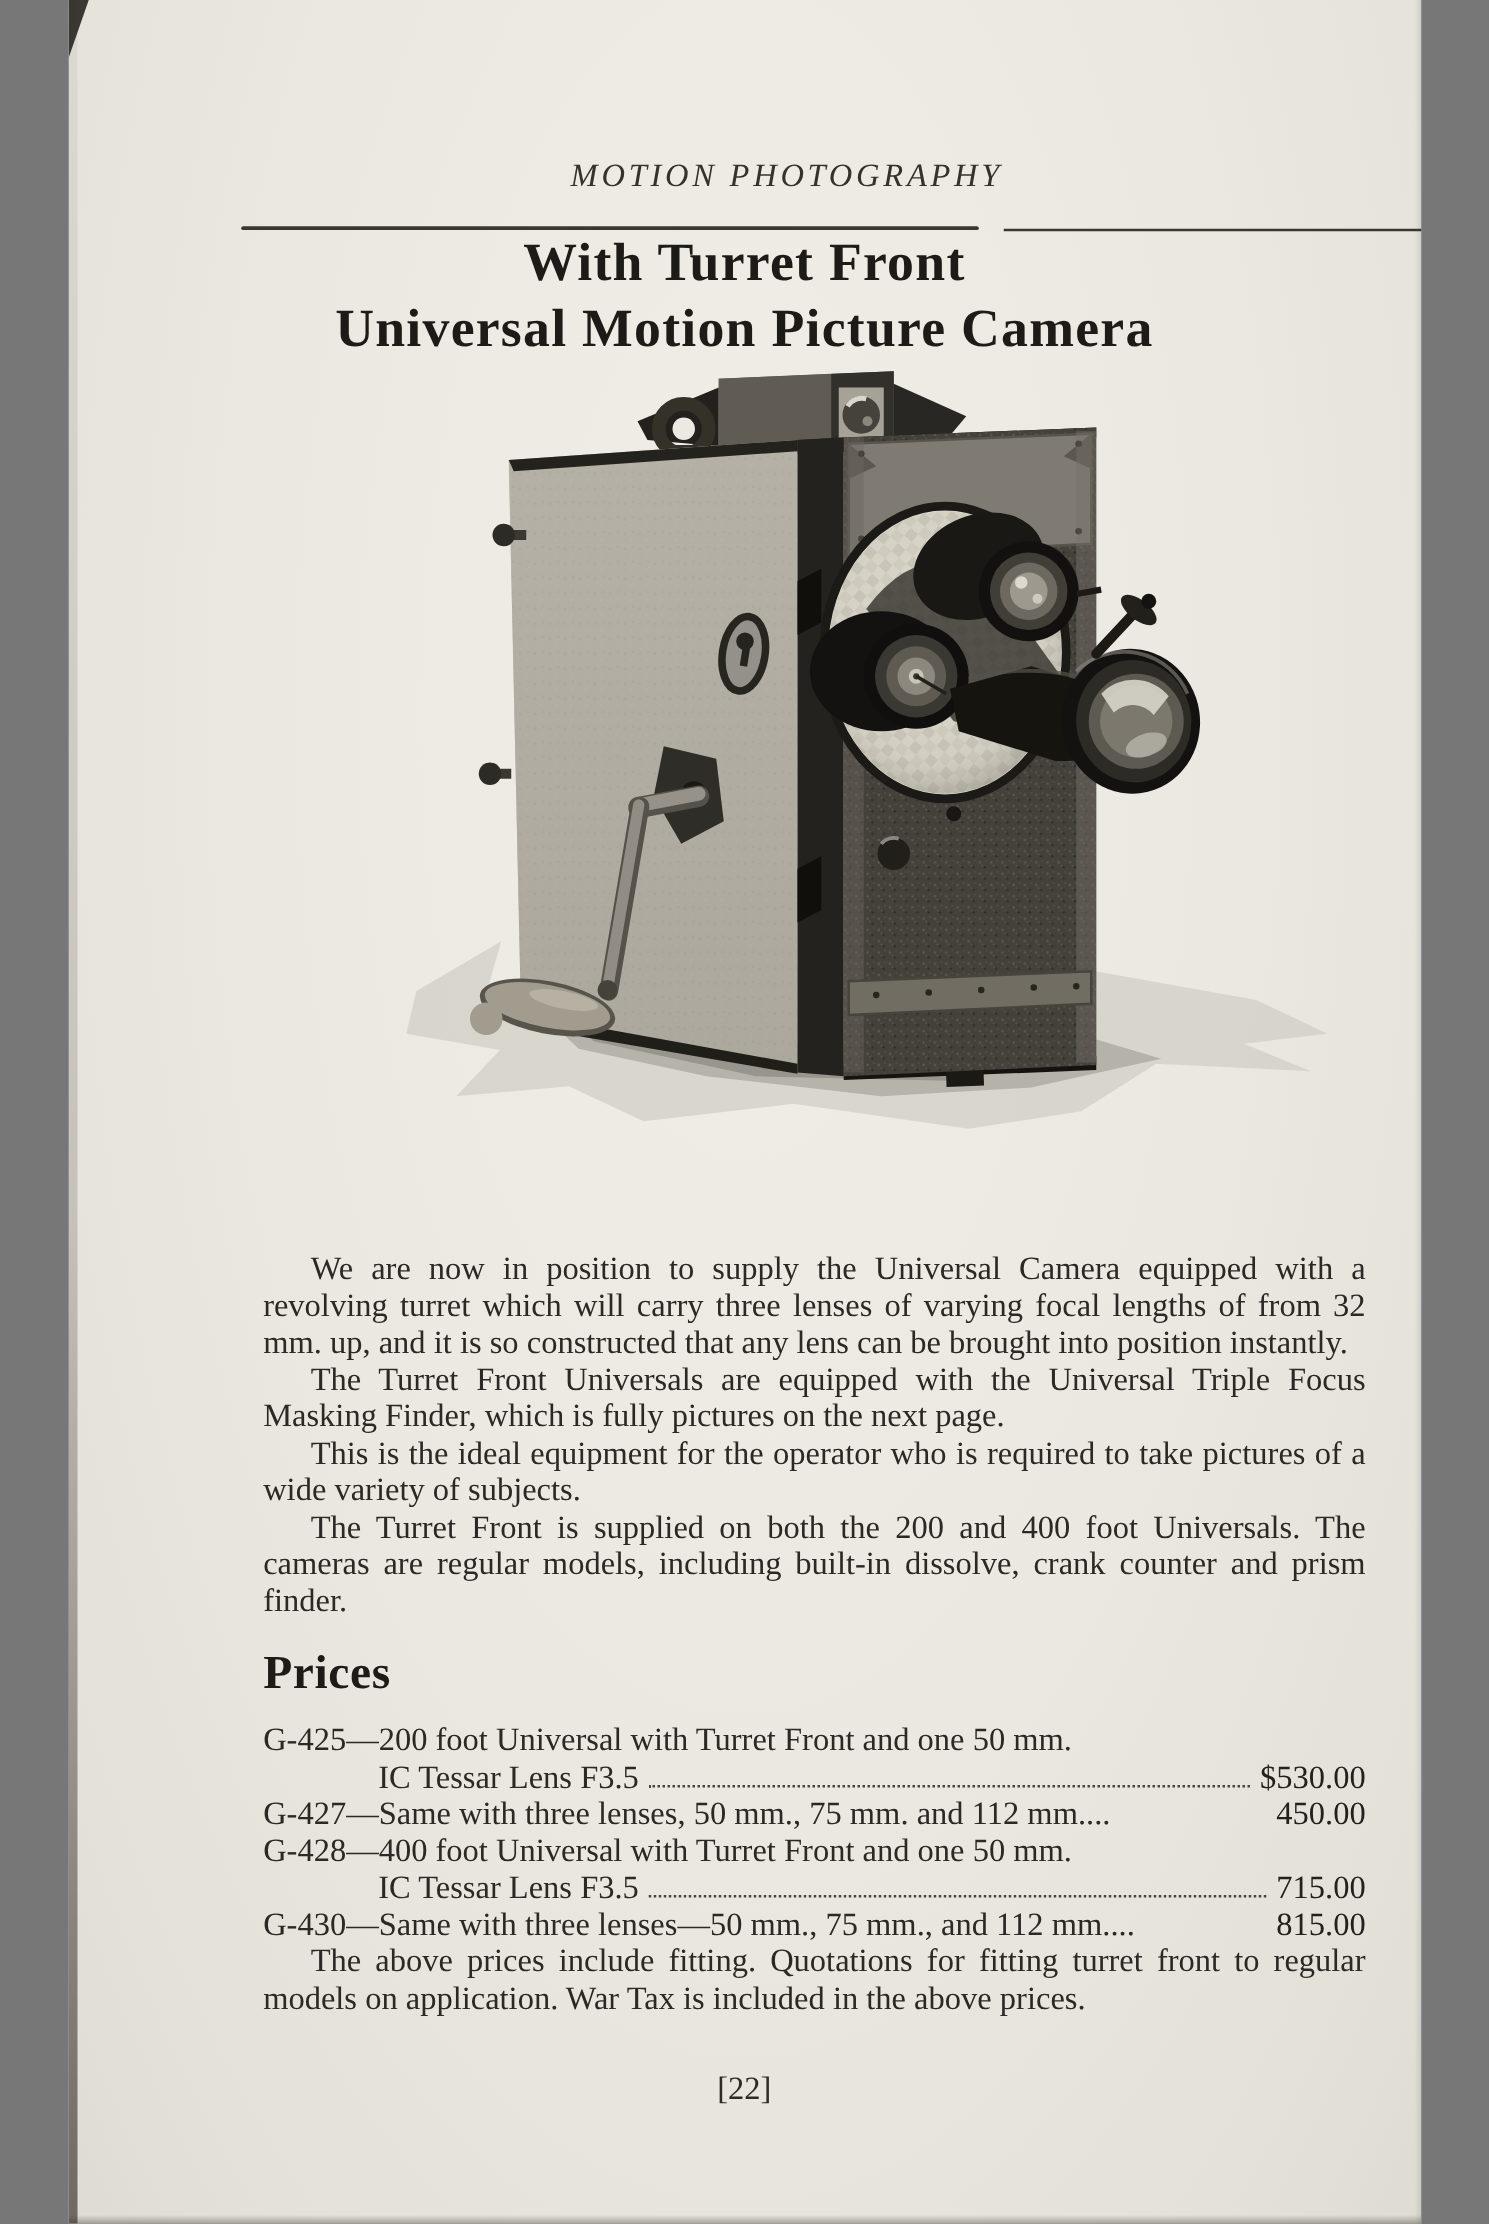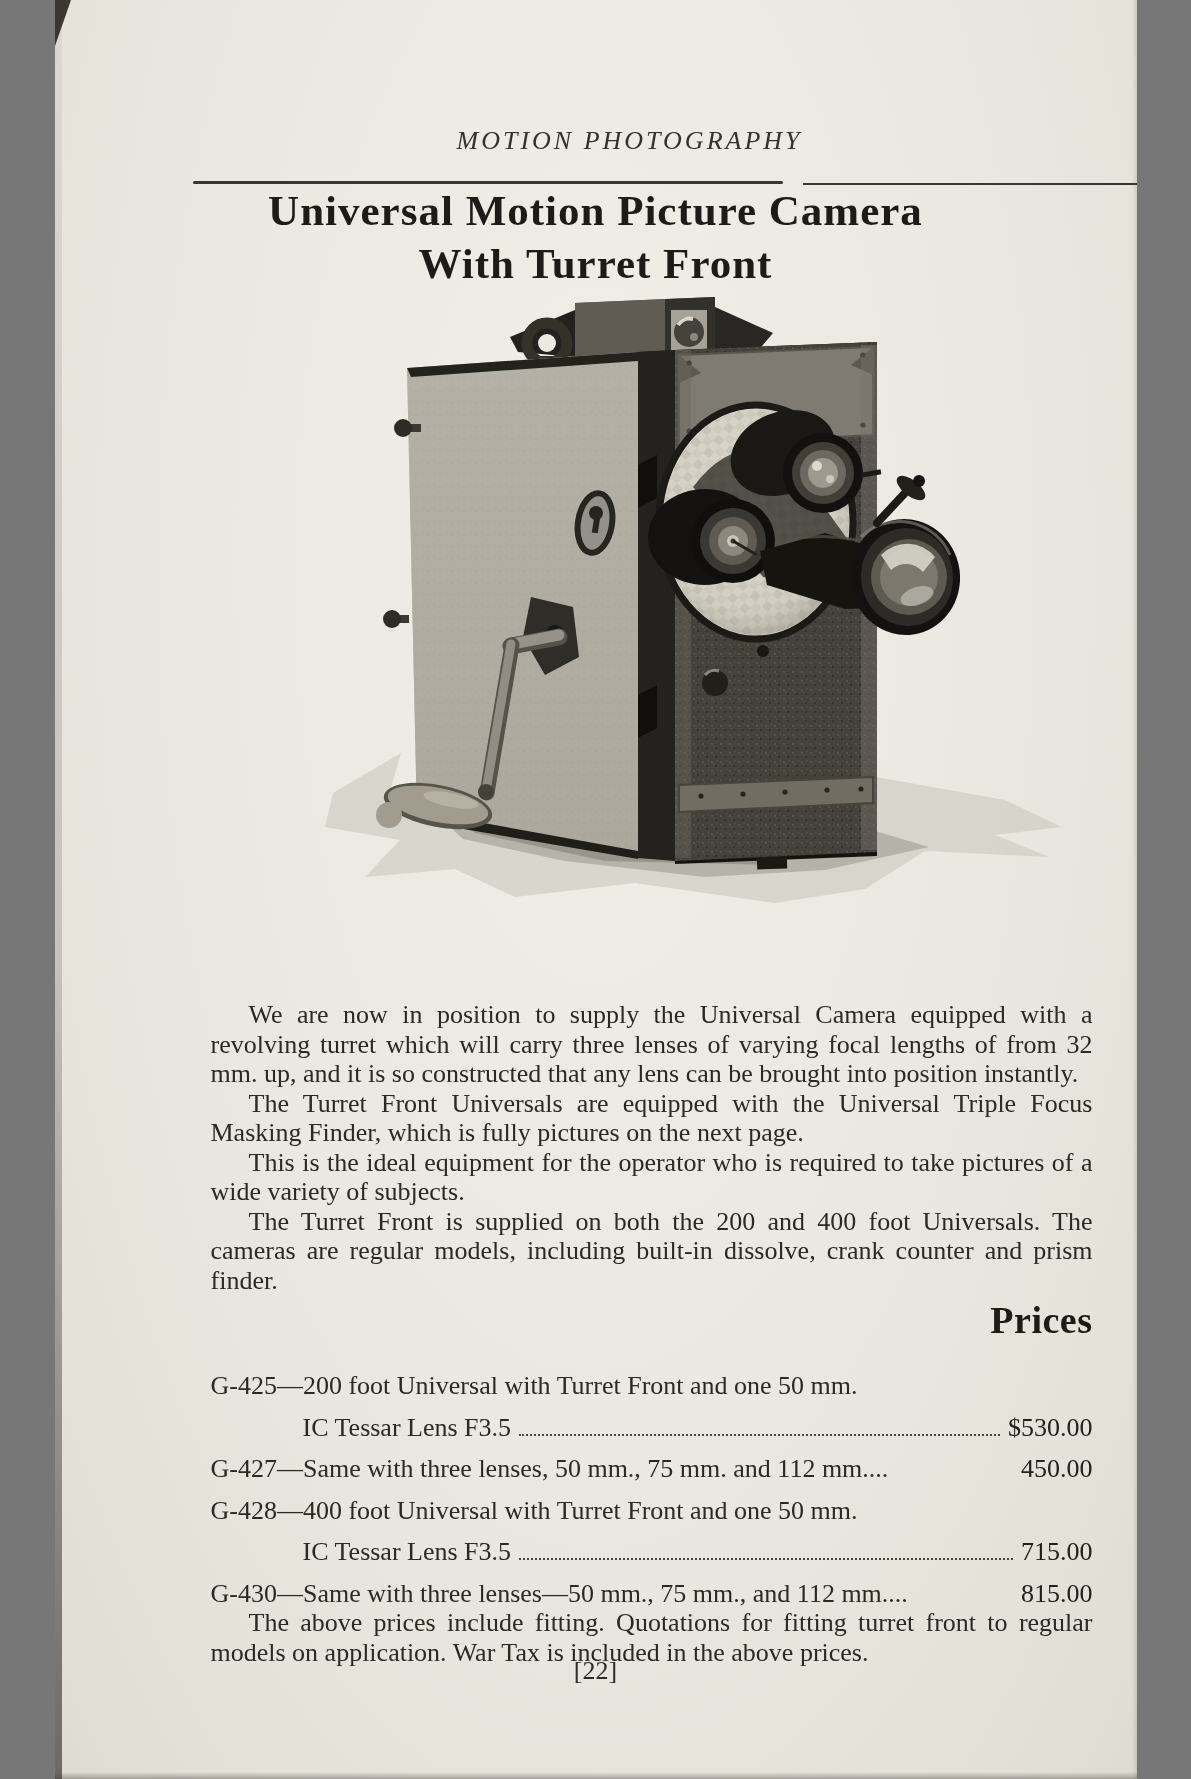--- a/index.html
+++ b/index.html
@@ -37,25 +37,25 @@
   }
 
   .figure{position:absolute;left:250px;top:255px;width:780px;height:650px;}
 
   .textcol{
     position:absolute;left:156px;top:1000px;width:882px;
     font-size:26px;line-height:29.5px;text-align:justify;
   }
   .textcol p{margin:0;text-indent:38px;}
   .prices-h{
-    text-align:right;font-weight:bold;font-size:38px;line-height:46px;
-    margin:2px 0 16px 0;color:#1d1b17;letter-spacing:.5px;
+    text-align:left;font-weight:bold;font-size:38px;line-height:46px;
+    margin:20px 0 16px 0;color:#1d1b17;letter-spacing:.5px;
   }
   .prow{display:flex;align-items:baseline;white-space:nowrap;text-align:left;}
-  .prow .lbl{flex:0 0 auto;margin-top:12px;}
+  .prow .lbl{flex:0 0 auto;}
   .prow.indent{padding-left:92px;}
   .leader{flex:1 1 auto;border-bottom:2.5px dotted #46443c;margin:0 8px 6px 8px;min-width:20px;}
   .spacer{flex:1 1 auto;}
   .price{flex:0 0 auto;font-weight:normal;color:#23211d;}
   .closing{margin-top:0;}
   .pagenum{
     position:absolute;top:1656px;left:0;width:100%;
     text-align:center;font-size:26px;color:#2e2c27;
   }
 </style>
@@ -67,22 +67,22 @@
   <div class="corner-tl"></div>
   <div class="edge-left"></div>
   <div class="edge-bottom"></div>
   <div class="edge-right"></div>
 
   <div class="runhead">MOTION PHOTOGRAPHY</div>
   <div class="rule-l"></div>
   <div class="rule-r"></div>
 
   <div class="title">
+    <div>With Turret Front</div>
     <div>Universal Motion Picture Camera</div>
-    <div>With Turret Front</div>
   </div>
 
   <svg class="figure" viewBox="0 0 780 650" role="img" aria-label="Universal motion picture camera with revolving turret front holding three lenses, hand crank on side and viewfinder on top">
     <defs>
       <pattern id="spkFront" width="9" height="9" patternUnits="userSpaceOnUse">
         <rect width="9" height="9" fill="#44413b"></rect>
         <circle cx="2" cy="3" r="1.1" fill="#5a564e"></circle>
         <circle cx="6" cy="7" r="0.9" fill="#2d2b26"></circle>
         <circle cx="7" cy="1.5" r="0.8" fill="#53504a"></circle>
         <circle cx="4" cy="5.5" r="0.6" fill="#615d54"></circle>

